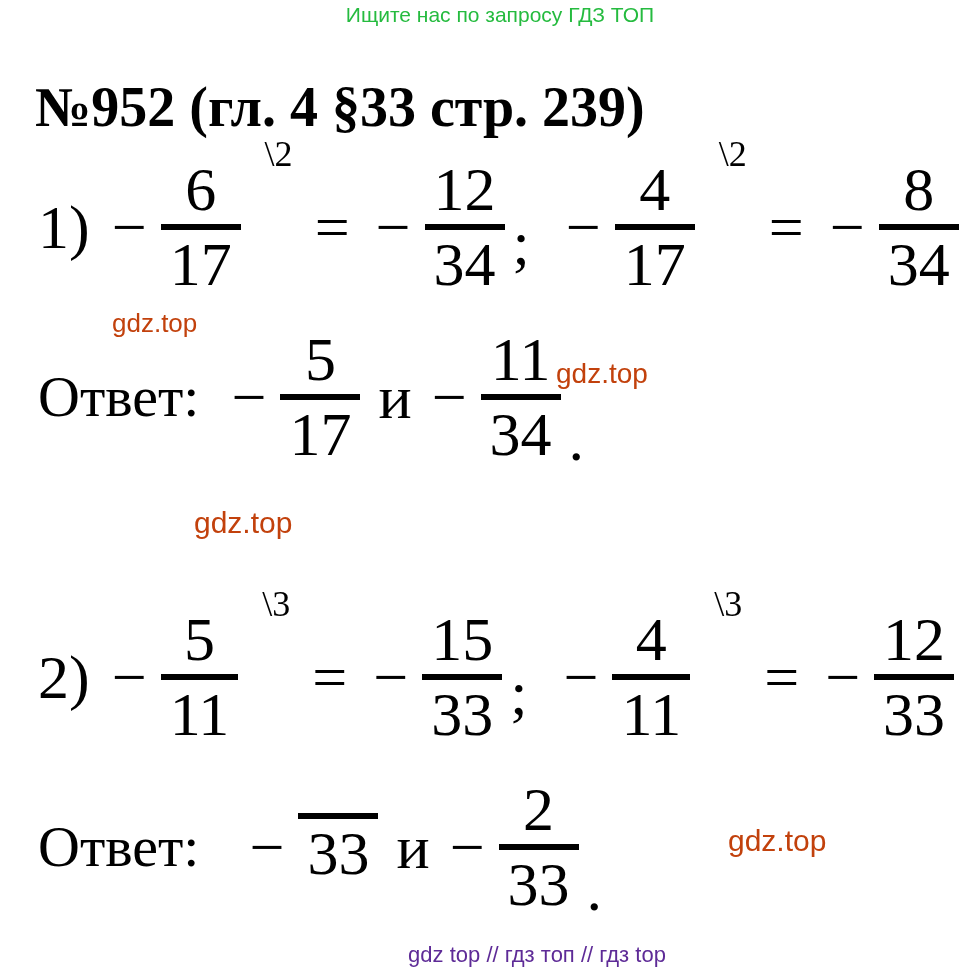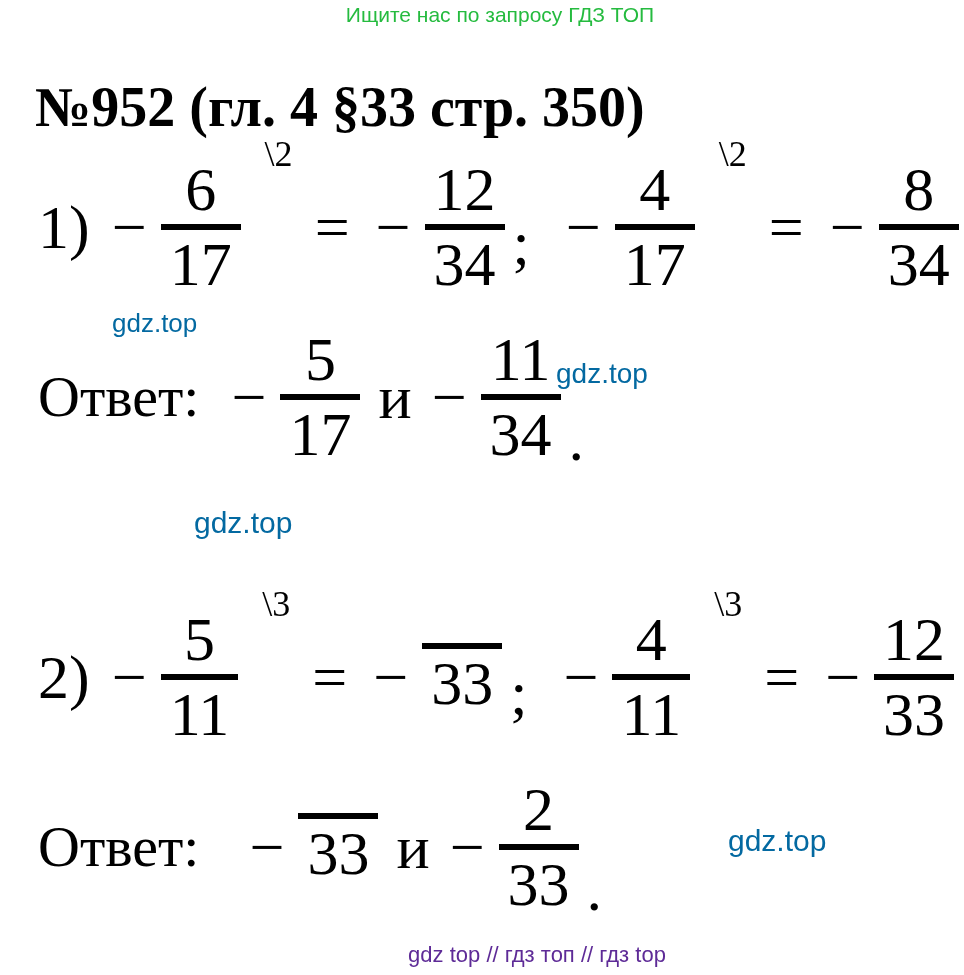--- a/index.html
+++ b/index.html
@@ -59,21 +59,21 @@
     font-family:"Liberation Serif", serif;
     font-size:36px; line-height:1;
   }
   .ans-label { font-size:58px; margin-right:24px; }
   .gap-lg { margin-left:26px; }
 
   
   .wm {
     position:absolute;
     font-family:"Liberation Sans", sans-serif;
-    color:#0369a1;
+    color:#c2410c;
   }
   .wm1 { left:112px; top:308px; font-size:26px; }
   .wm2 { left:556px; top:358px; font-size:28px; }
   .wm3 { left:194px; top:506px; font-size:30px; }
   .wm4 { left:728px; top:824px; font-size:30px; }
 
   
   .footer {
     position:absolute; top:942px; left:0; width:100%;
     text-align:center; padding-left:55px;
@@ -82,21 +82,21 @@
     color:var(--footer-purple, #5e2b97);
   }
 </style>
 </head>
 <body>
 
 <div class="page">
 
   <div class="banner">Ищите нас по запросу ГДЗ ТОП</div>
 
-  <h1 class="title">№952 (гл. 4 §33 стр. 350)</h1>
+  <h1 class="title">№952 (гл. 4 §33 стр. 239)</h1>
 
   <div class="row" style="top:158px;">
     <span class="m plabel">1)</span>
     <span class="m minus">−</span>
     <span class="frac annotated">
       <span class="num">6</span>
       <span class="fline"></span>
       <span class="den">17</span>
       <span class="annot">\2</span>
     </span>
@@ -152,20 +152,21 @@
     <span class="m minus">−</span>
     <span class="frac annotated">
       <span class="num">5</span>
       <span class="fline"></span>
       <span class="den">11</span>
       <span class="annot">\3</span>
     </span>
     <span class="m eqs">=</span>
     <span class="m minus">−</span>
     <span class="frac">
+      <span class="num">15</span>
       <span class="fline"></span>
       <span class="den">33</span>
     </span>
     <span class="m semi">;</span>
     <span class="m minus">−</span>
     <span class="frac annotated">
       <span class="num">4</span>
       <span class="fline"></span>
       <span class="den">11</span>
       <span class="annot">\3</span>

